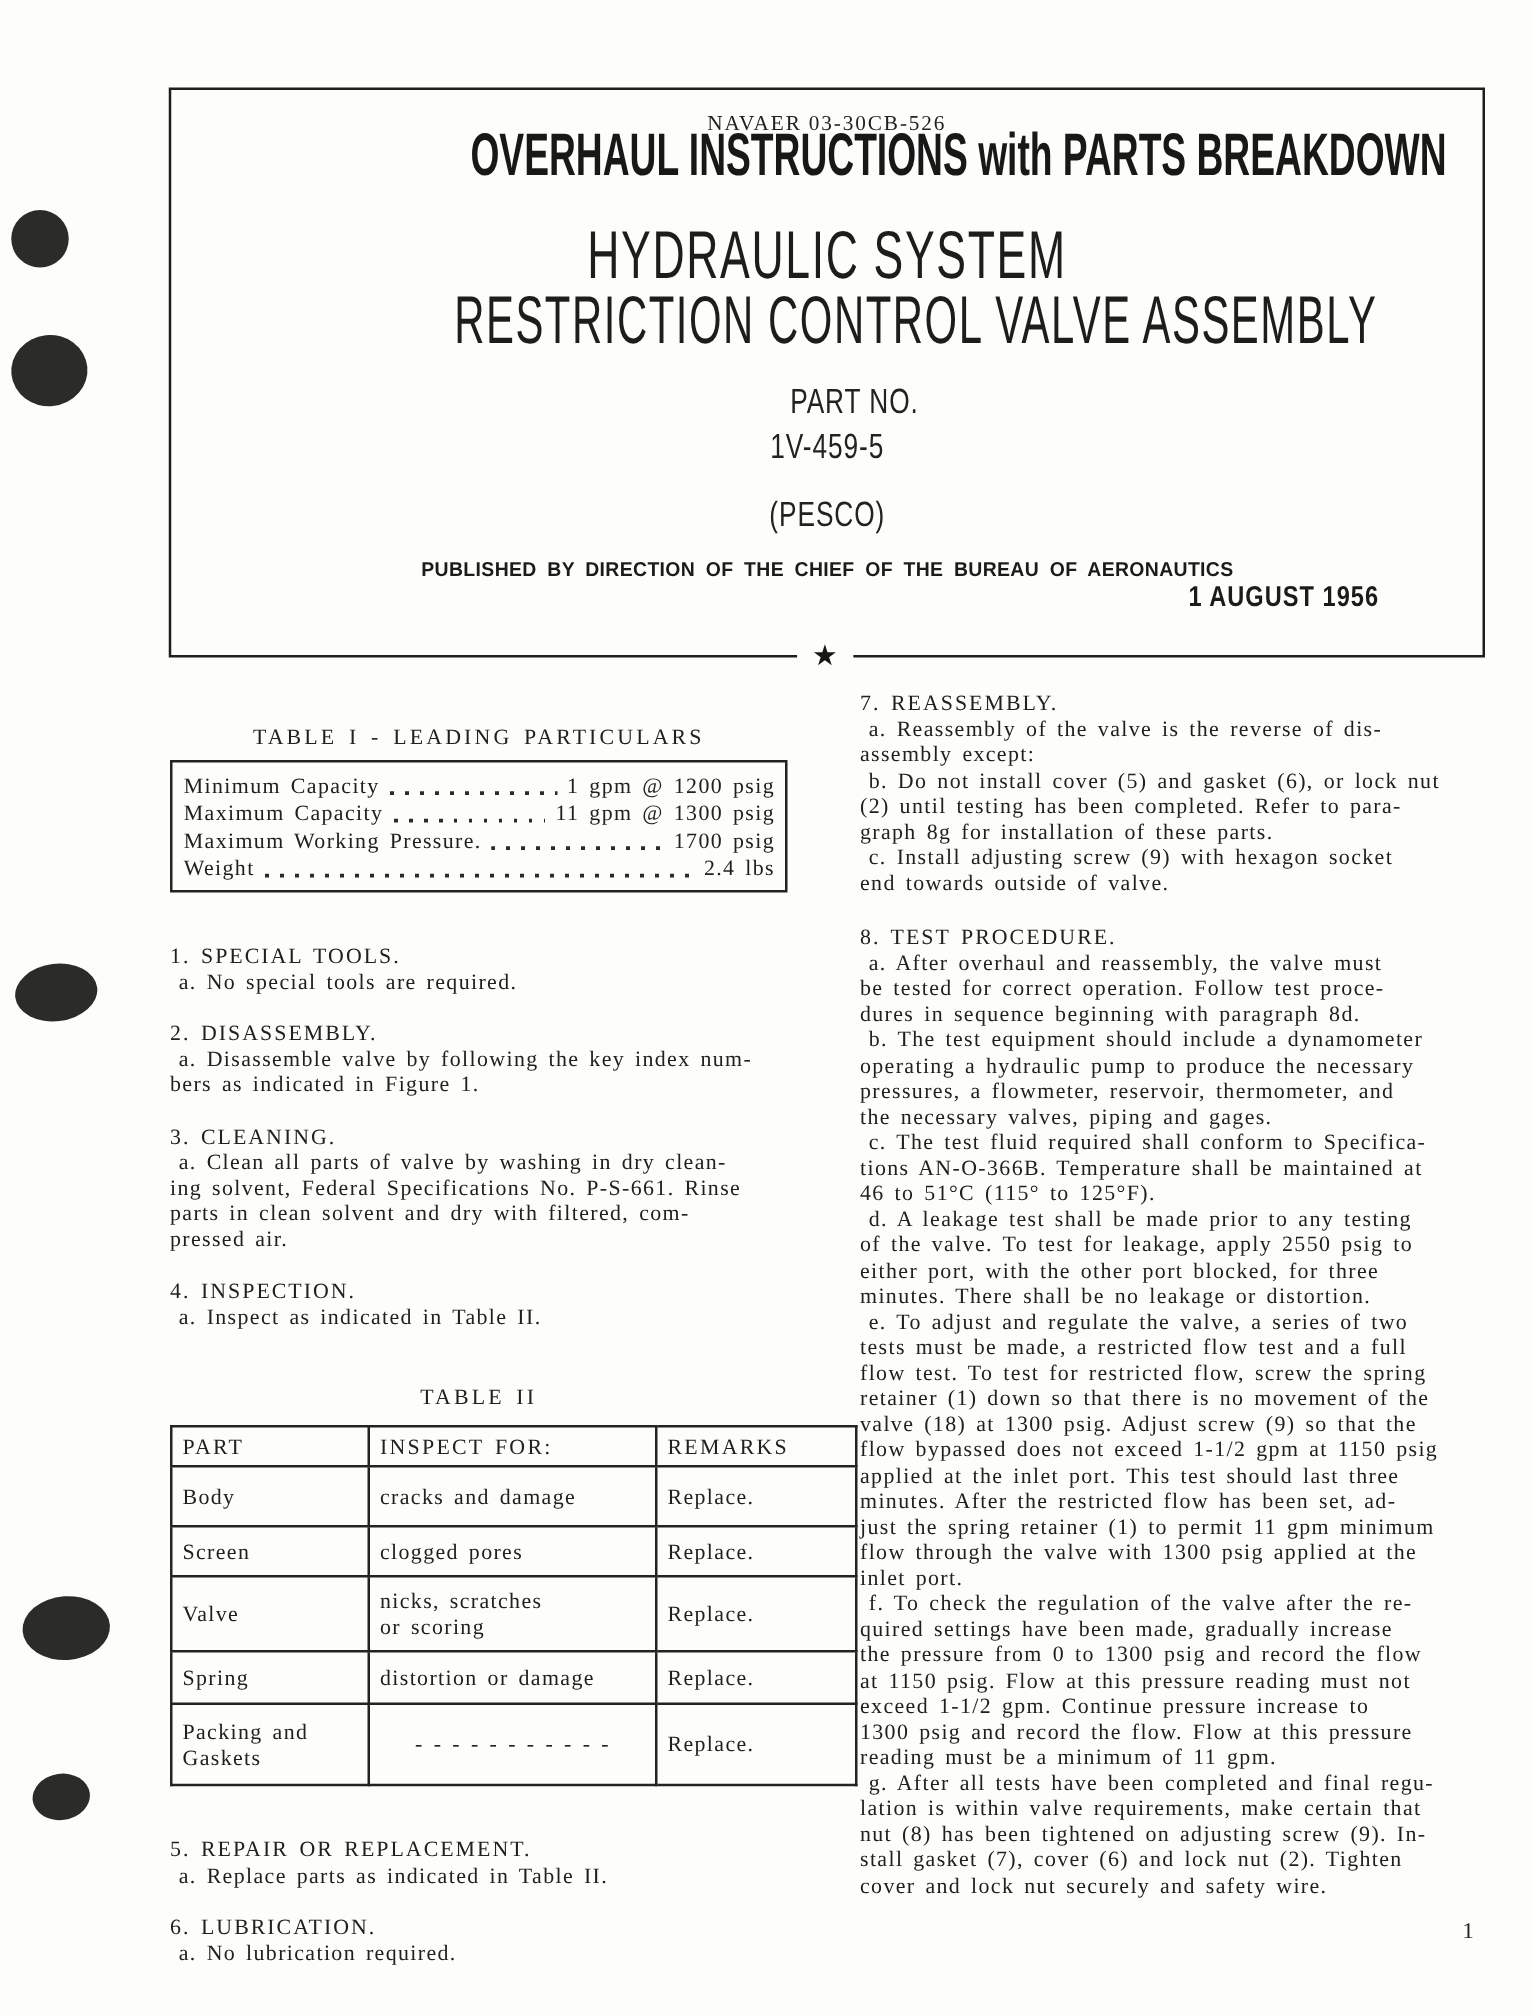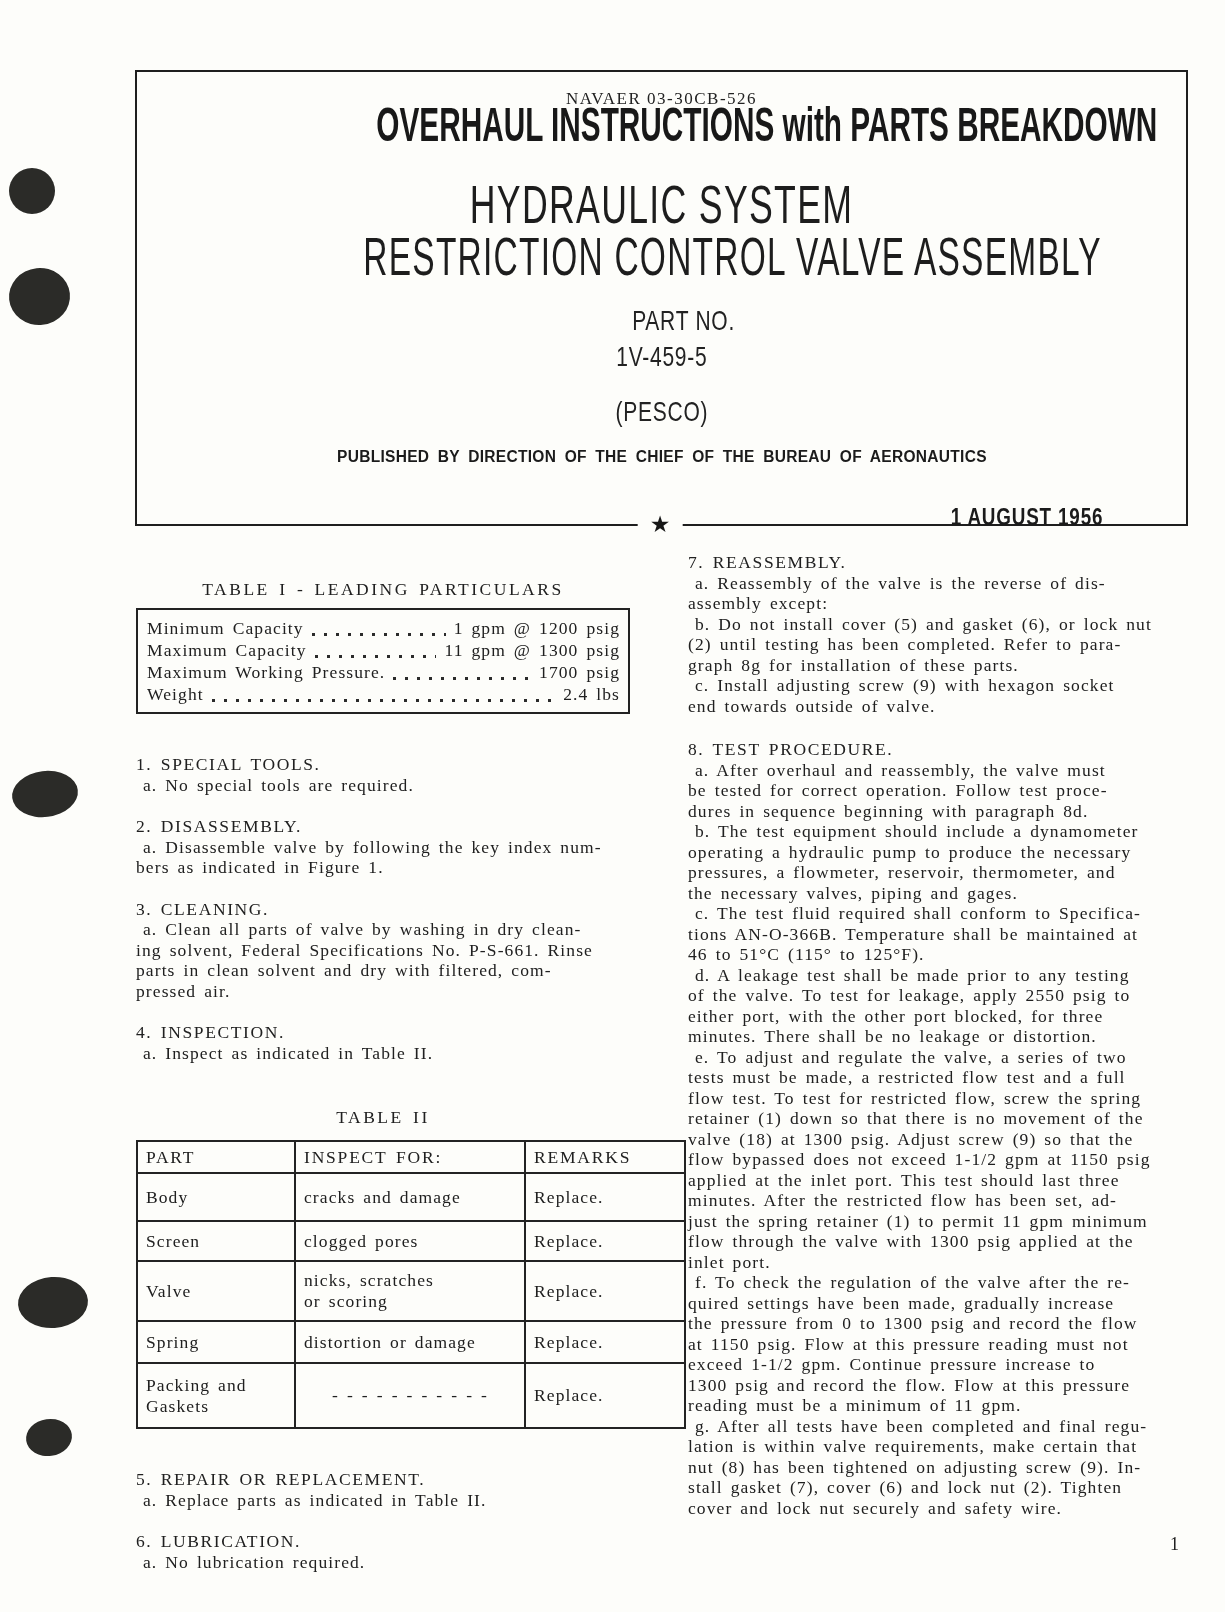--- a/index.html
+++ b/index.html
@@ -34,21 +34,21 @@
   .title-sub2{margin-top:4px;font-family:"Liberation Sans","DejaVu Sans",sans-serif;font-weight:400;font-size:54px;line-height:48px;color:#1d1d1d;}
   .title-sub2 .condensed{transform:scaleX(0.62);letter-spacing:2px;}
   .part-label{margin-top:26px;font-family:"Liberation Sans","DejaVu Sans",sans-serif;font-size:28px;line-height:30px;font-weight:400;color:#222;padding-left:44px;}
   .part-label .condensed,.part-no .condensed,.mfr .condensed{transform:scaleX(0.75);letter-spacing:1px;}
   .part-no{margin-top:6px;font-family:"Liberation Sans","DejaVu Sans",sans-serif;font-size:28px;line-height:30px;color:#222;}
   .mfr{margin-top:24px;font-family:"Liberation Sans","DejaVu Sans",sans-serif;font-size:28px;line-height:32px;color:#222;}
   .published{margin-top:20px;font-family:"Liberation Sans","DejaVu Sans",sans-serif;font-weight:700;font-size:16px;letter-spacing:0.3px;word-spacing:4px;color:#1b1b1b;}
   .published .condensed{transform:scaleX(0.97);}
   .date{
     position:absolute;right:66px;top:392px;font-family:"Liberation Sans","DejaVu Sans",sans-serif;
-    font-weight:700;font-size:23px;color:#1b1b1b;margin-top:40px;
+    font-weight:700;font-size:23px;color:#1b1b1b;
   }
   .date .condensed{transform:scaleX(0.82);letter-spacing:1px;}
   .star{
     position:absolute;bottom:-16px;left:523px;transform:translateX(-50%);
     background:#fdfdfa;padding:0 12px;font-size:23px;line-height:30px;color:#161616;
   }
 
   
   .col{position:absolute;font-size:17.5px;line-height:20.5px;letter-spacing:1.1px;word-spacing:2.5px;color:#202020;}
   .col-left{left:136px;top:546px;width:494px;margin-top:32px;}

